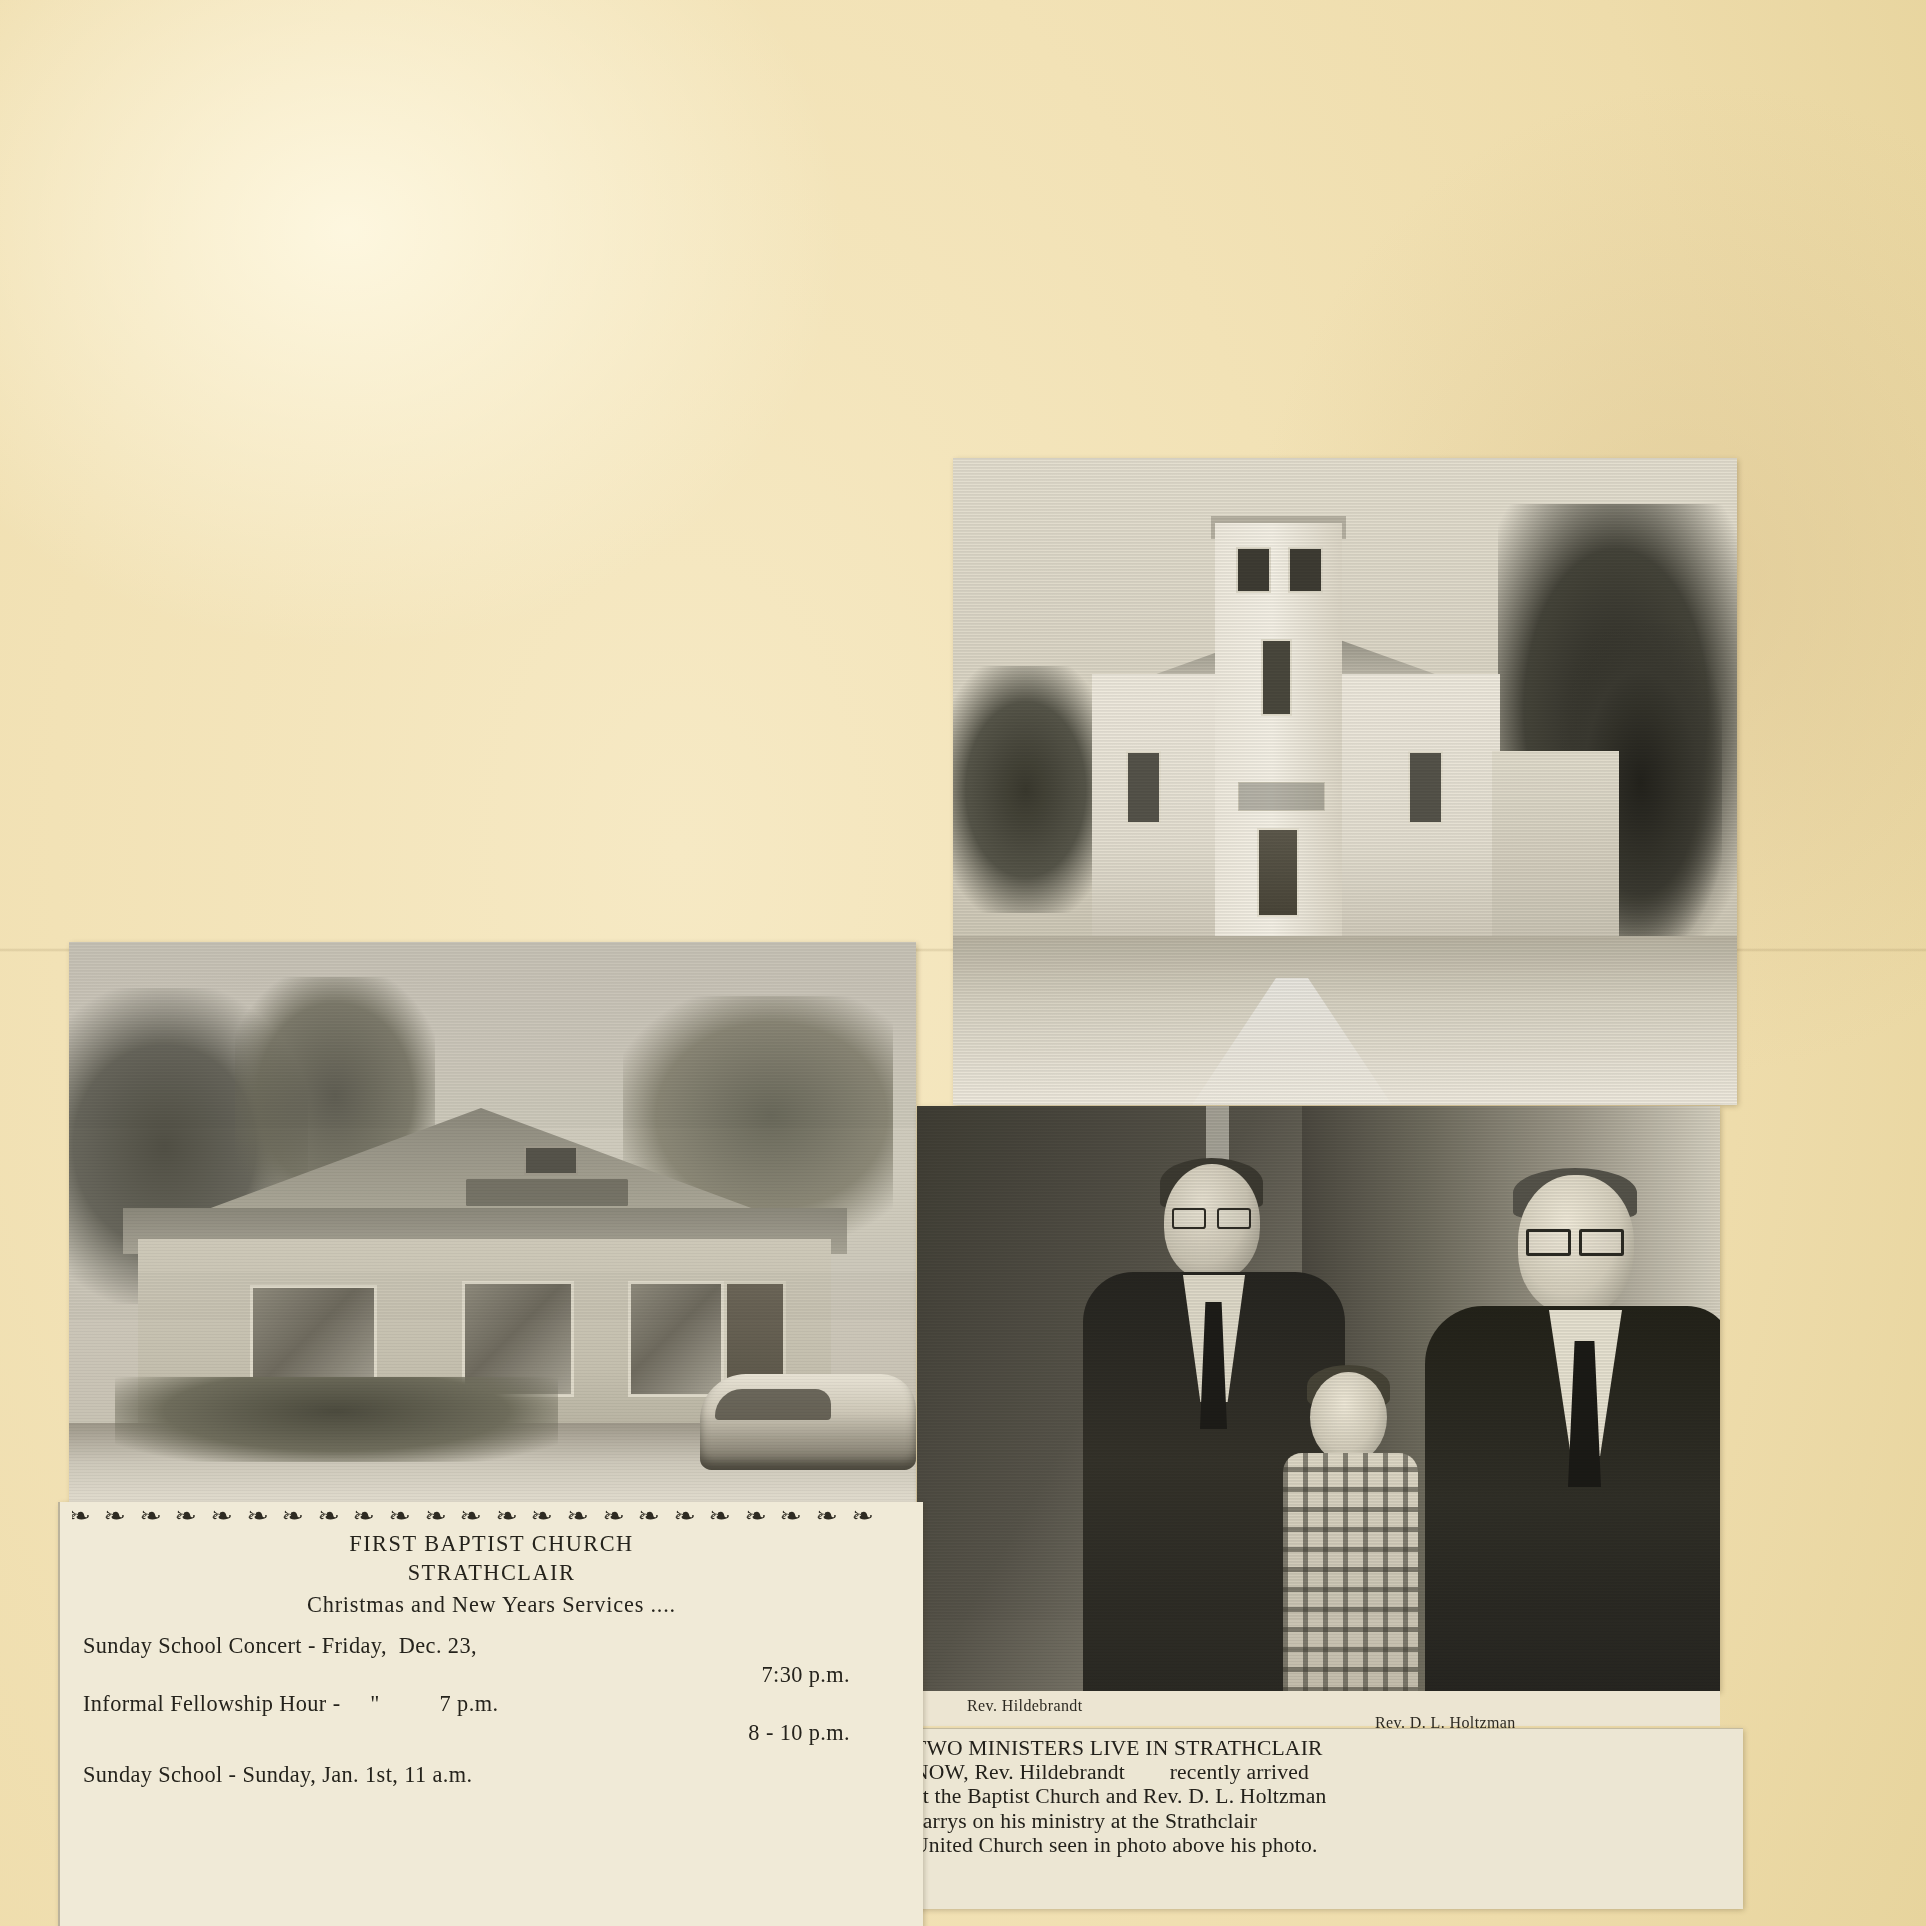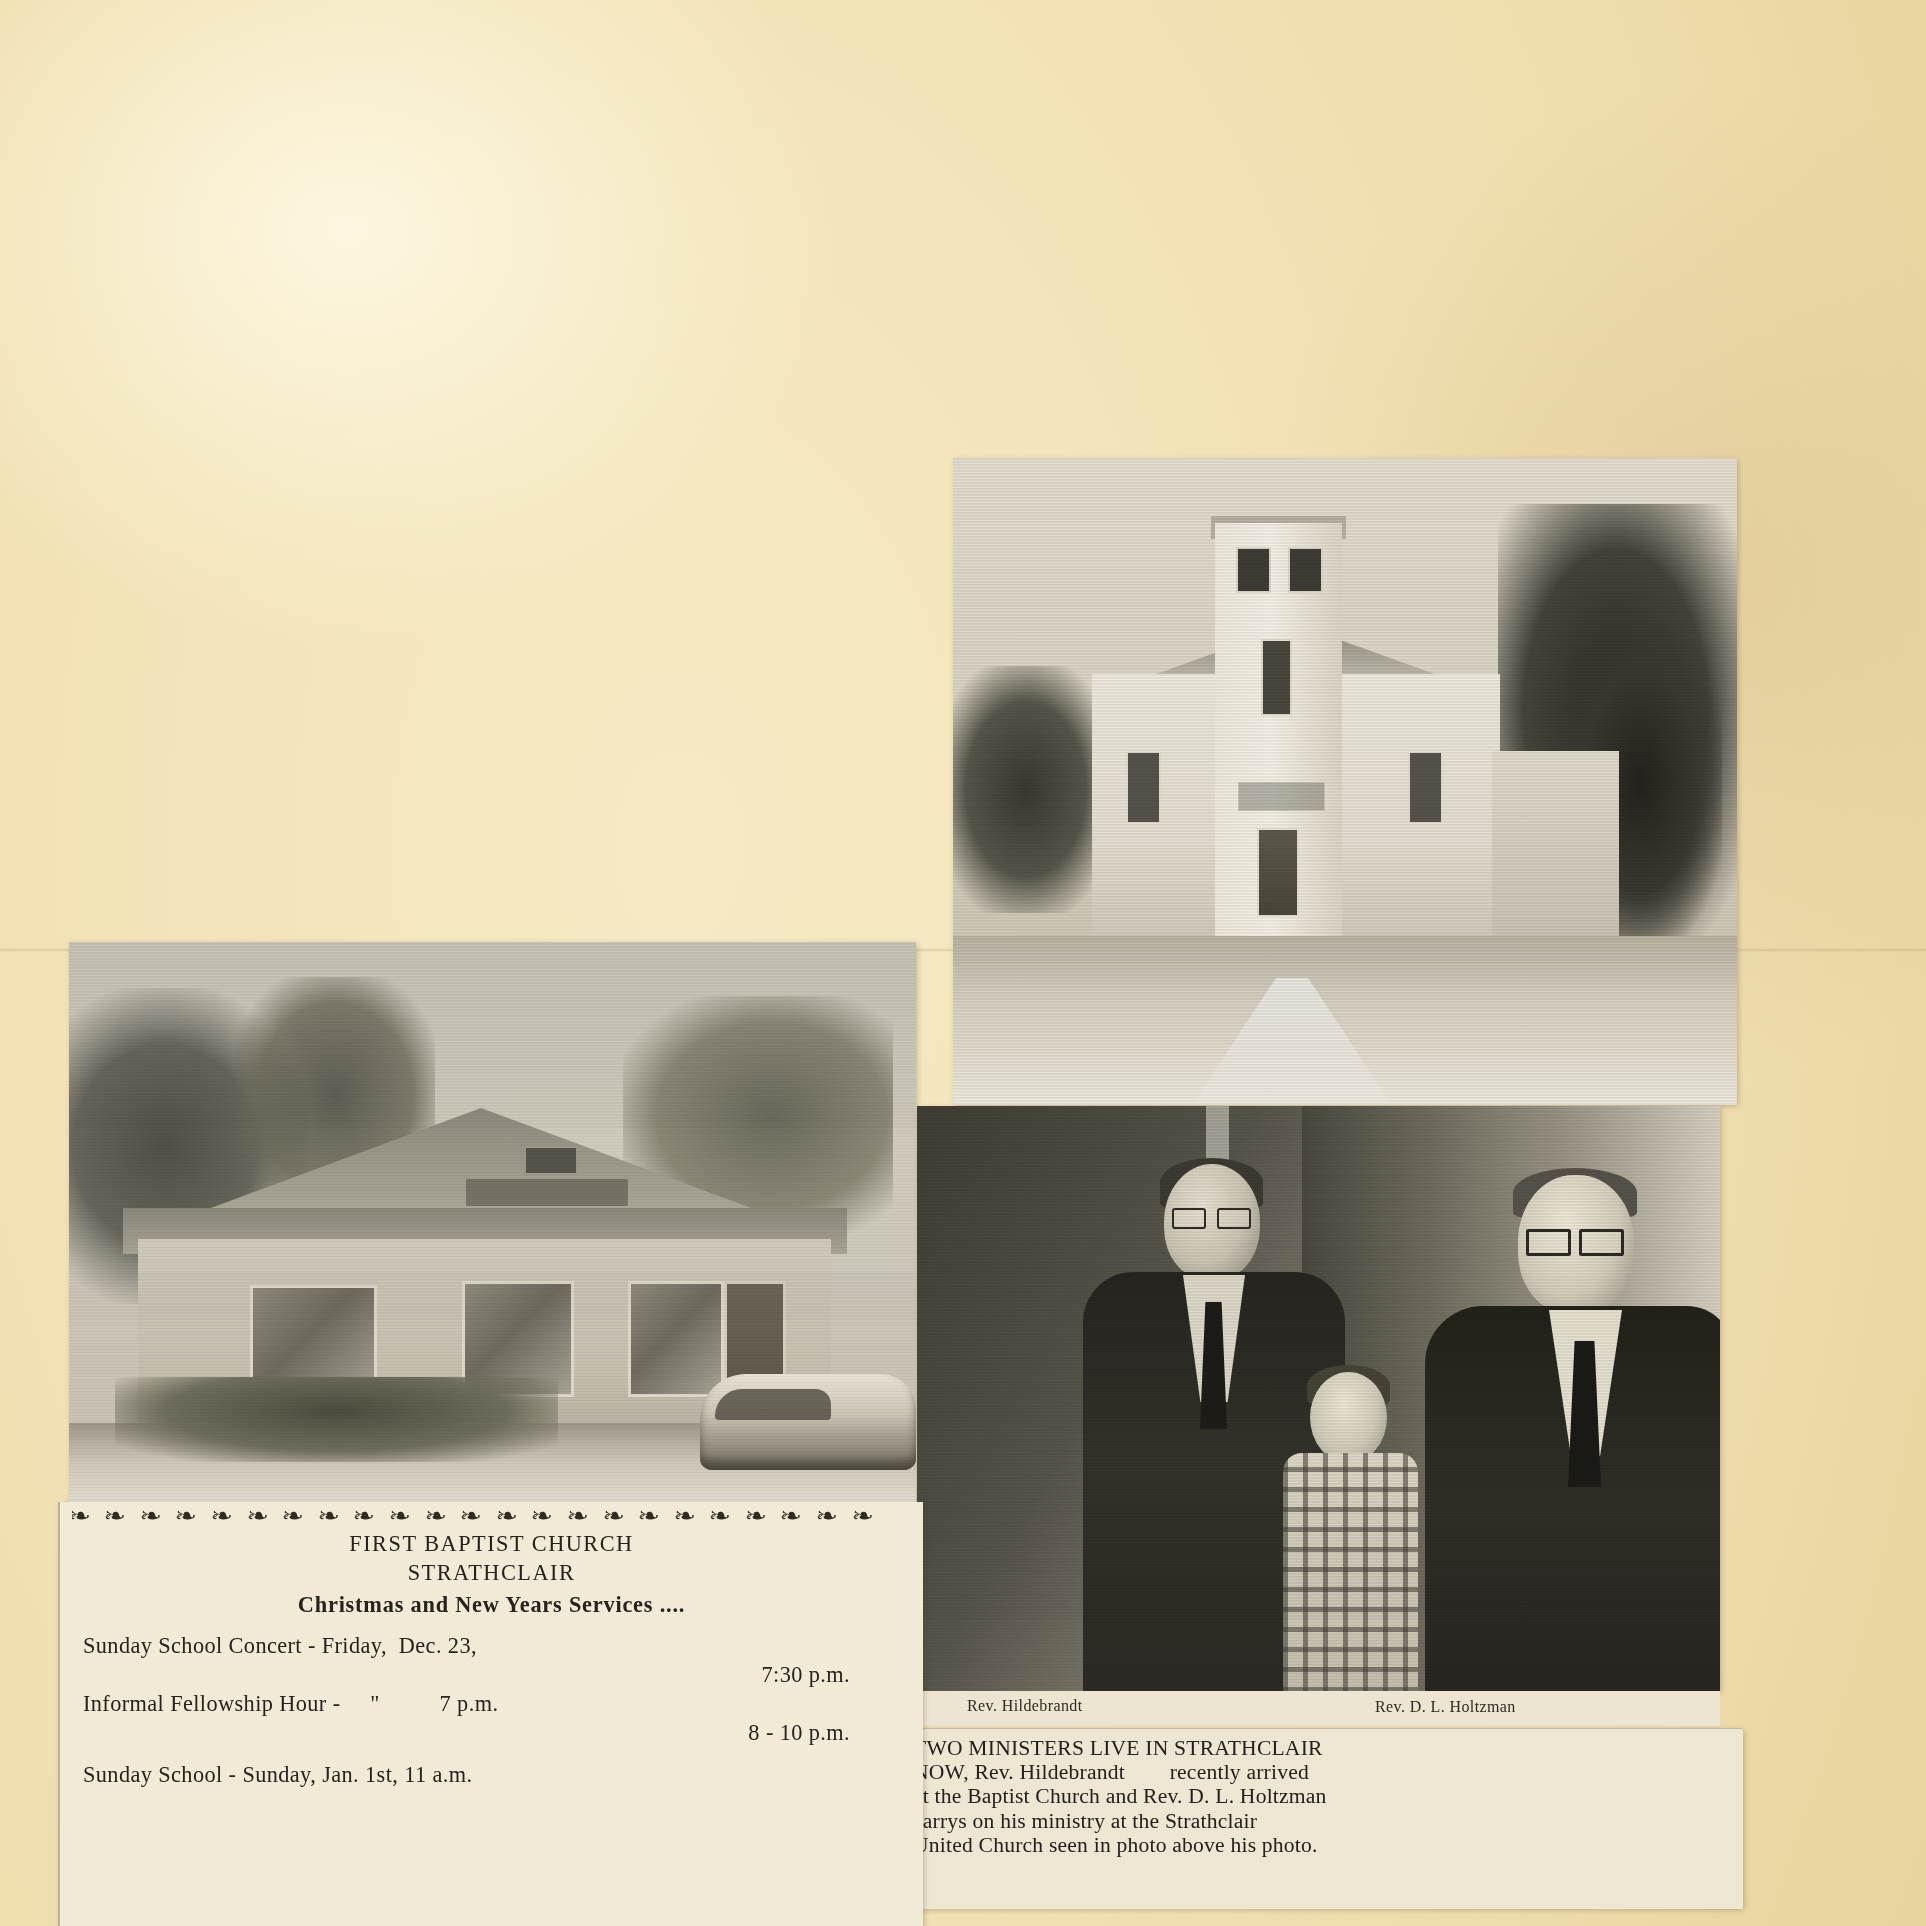--- a/index.html
+++ b/index.html
@@ -270,21 +270,21 @@
     box-shadow: none;
   }
   .cap-name {
     position: absolute;
     font-family: "Liberation Serif", serif;
     font-size: 16px;
     color: #2d2a22;
     letter-spacing: 0.4px;
   }
   #cap-left { left: 50px; top: 6.2px; }
-  #cap-right { left: 458px; top: 7px; }
+  #cap-right { left: 458px; top: 23px; text-decoration: underline; }
 
   
   #clip-ministers-text {
     left: 903px; top: 1728px; width: 840px; height: 181px;
     background: #ece6d3;
     border-top: 1.2px solid rgba(120,105,70,0.35);
     padding: 7px 10px 3.9px 10px;
     box-sizing: border-box;
   }
   #clip-ministers-text p {
@@ -339,21 +339,20 @@
     color: #25231c;
     margin-top: 2.3px;
   }
   .svc-sub2 {
     text-align: center;
     font-family: "Liberation Serif", serif;
     font-size: 22.3px;
     letter-spacing: 0.8px;
     color: #25231c;
     margin-top: 6.2px;
-    font-weight: bold;
   }
   .svc-item {
     font-family: "Liberation Serif", serif;
     font-size: 22.3px;
     color: #25231c;
     letter-spacing: 0.4px;
     margin-top: 15.4px;
     white-space: pre;
   }
   .svc-item.tight { margin-top: 3.1px; }

